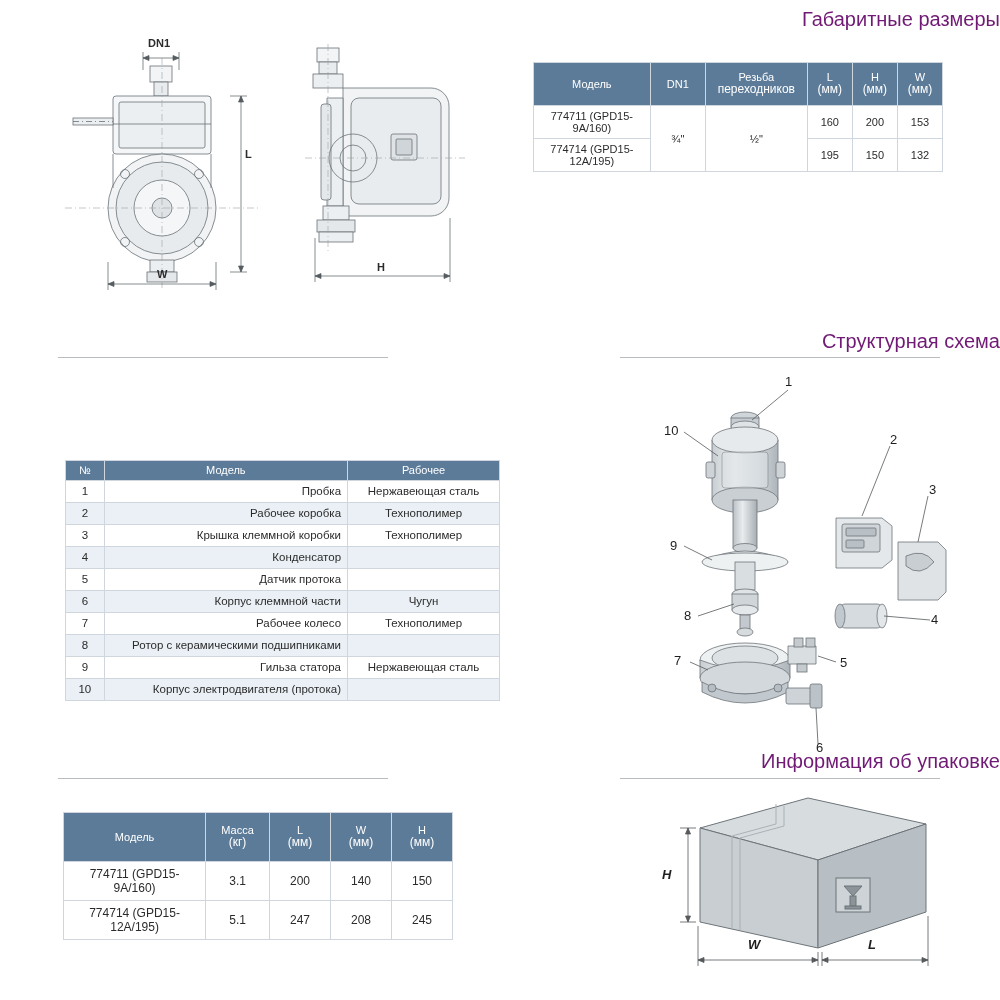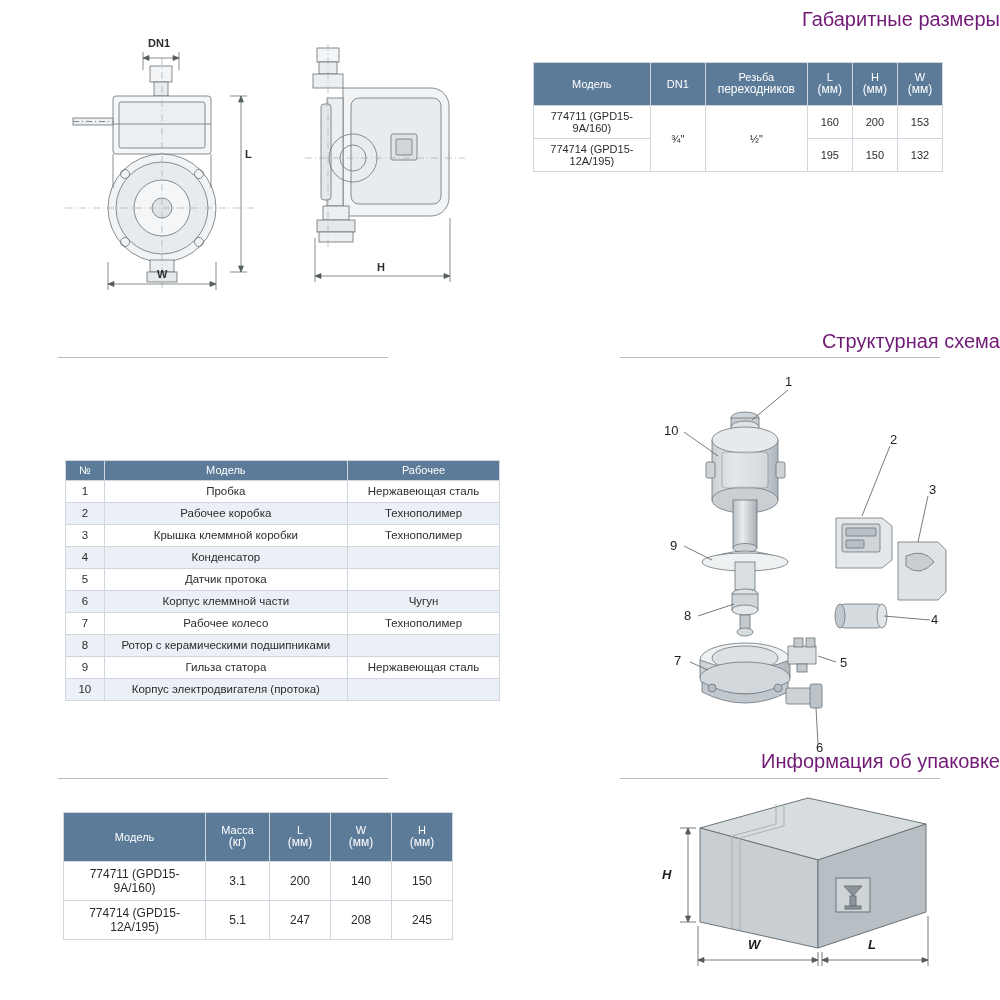--- a/index.html
+++ b/index.html
@@ -67,21 +67,21 @@
   #parts-table-wrap {
     position: absolute;
     left: 65px;
     top: 460px;
     width: 435px;
   }
   #parts-table { width: 435px; }
   #parts-table th { padding: 3px 6px; }
   #parts-table td { padding: 2px 6px; height: 17px; font-size: 11.5px; }
   #parts-table td.num { width: 28px; }
-  #parts-table td.name { text-align: center; width: 255px; }
+  #parts-table td.name { text-align: right; width: 255px; }
   #parts-table td.mat { width: 150px; }
   #parts-table tr.alt td { background: #eaf0f5; }
 
   
   #pack-table-wrap {
     position: absolute;
     left: 63px;
     top: 812px;
     width: 390px;
   }

